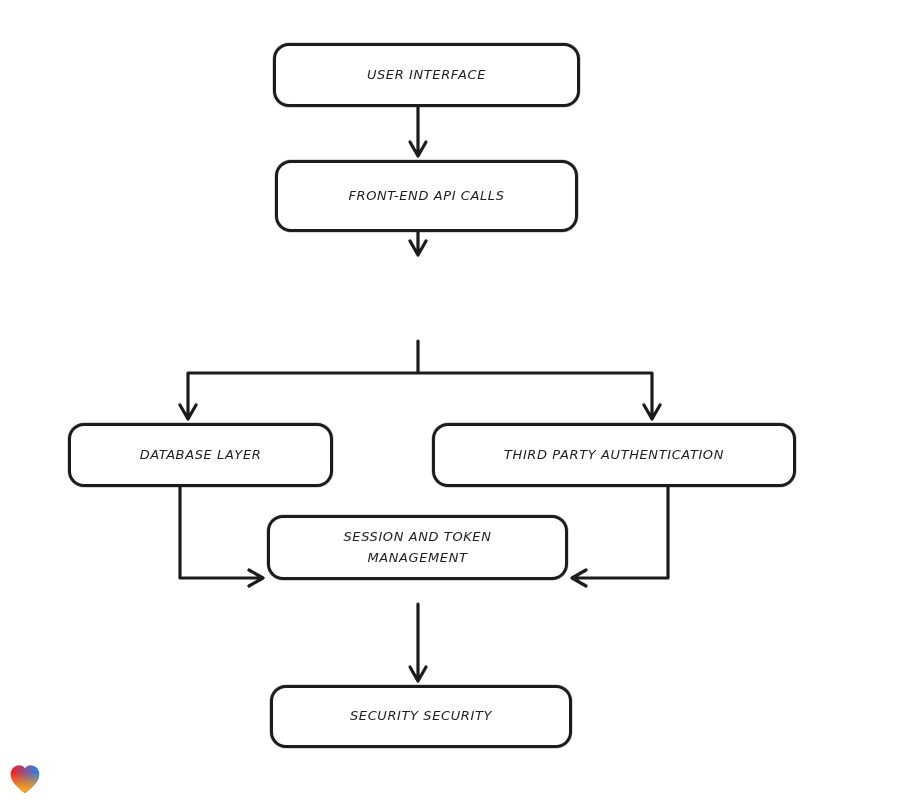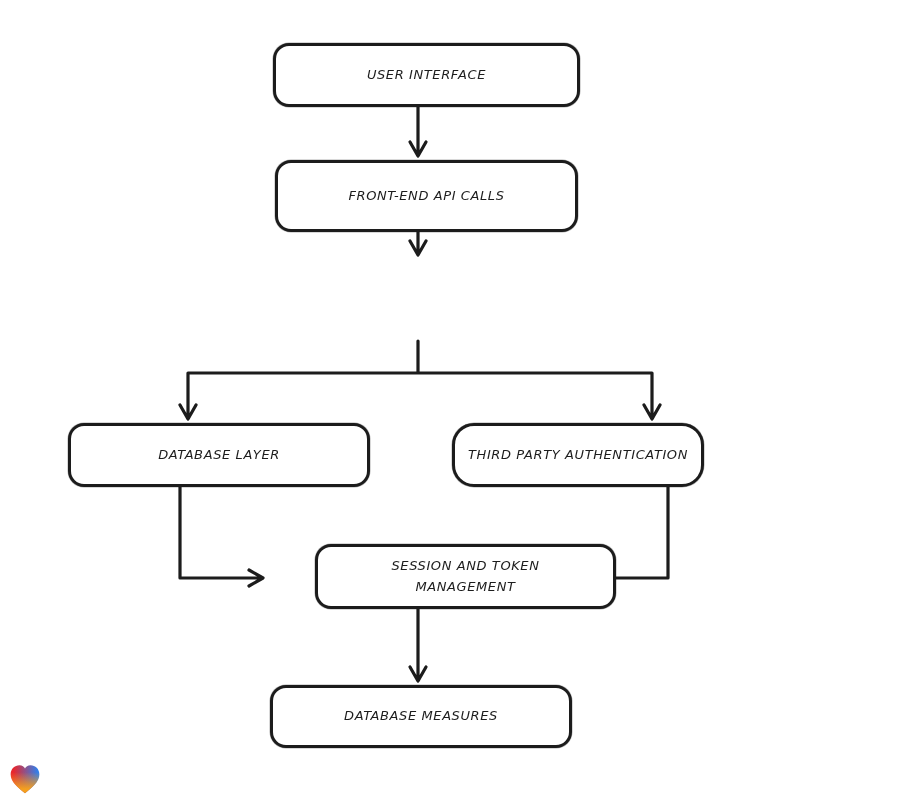--- a/index.html
+++ b/index.html
@@ -34,23 +34,23 @@
     font-size: 13px;
     letter-spacing: 0.6px;
     line-height: 1.55;
     color: #1d1d1d;
     text-align: center;
     white-space: pre-line;
   }
   .n1 { left: 273px; top:  43px; width: 307px; height: 64px; }
   .n2 { left: 275px; top: 160px; width: 303px; height: 72px; }
   .n3 { left: 277px; top: 257px; width: 303px; height: 85px; }
-  .n4 { left:  68px; top: 423px; width: 302px; height: 64px; }
-  .n5 { left: 452px; top: 423px; width: 252px; height: 64px; border-radius: 22px; }
-  .n6 { left: 267px; top: 544px; width: 301px; height: 65px; margin-left: 48px; }
+  .n4 { left:  68px; top: 423px; width: 265px; height: 64px; }
+  .n5 { left: 432px; top: 423px; width: 364px; height: 64px; }
+  .n6 { left: 267px; top: 515px; width: 301px; height: 65px; }
   .n7 { left: 270px; top: 685px; width: 302px; height: 63px; }
   .watermark {
     position: absolute;
     left: 8px; top: 763px;
     width: 34px; height: 32px;
   }
 </style>
 </head>
 <body>
 
@@ -88,21 +88,21 @@
   <div class="node n5">
     <span class="label">THIRD PARTY AUTHENTICATION</span>
   </div>
 
   <div class="node n6">
     <span class="label">SESSION AND TOKEN
 MANAGEMENT</span>
   </div>
 
   <div class="node n7">
-    <span class="label">DATABASE MEASURES</span>
+    <span class="label">SECURITY SECURITY</span>
   </div>
 
   <svg class="watermark" viewBox="0 0 32 30" xmlns="http://www.w3.org/2000/svg">
     <defs>
       <linearGradient id="heart-rb" x1="0" y1="0" x2="1" y2="0">
         <stop offset="0.1" stop-color="#e8262d"></stop>
         <stop offset="0.95" stop-color="#2f80ed"></stop>
       </linearGradient>
       <linearGradient id="heart-orange" x1="0" y1="0" x2="0" y2="1">
         <stop offset="0.25" stop-color="#f5a01e" stop-opacity="0"></stop>

